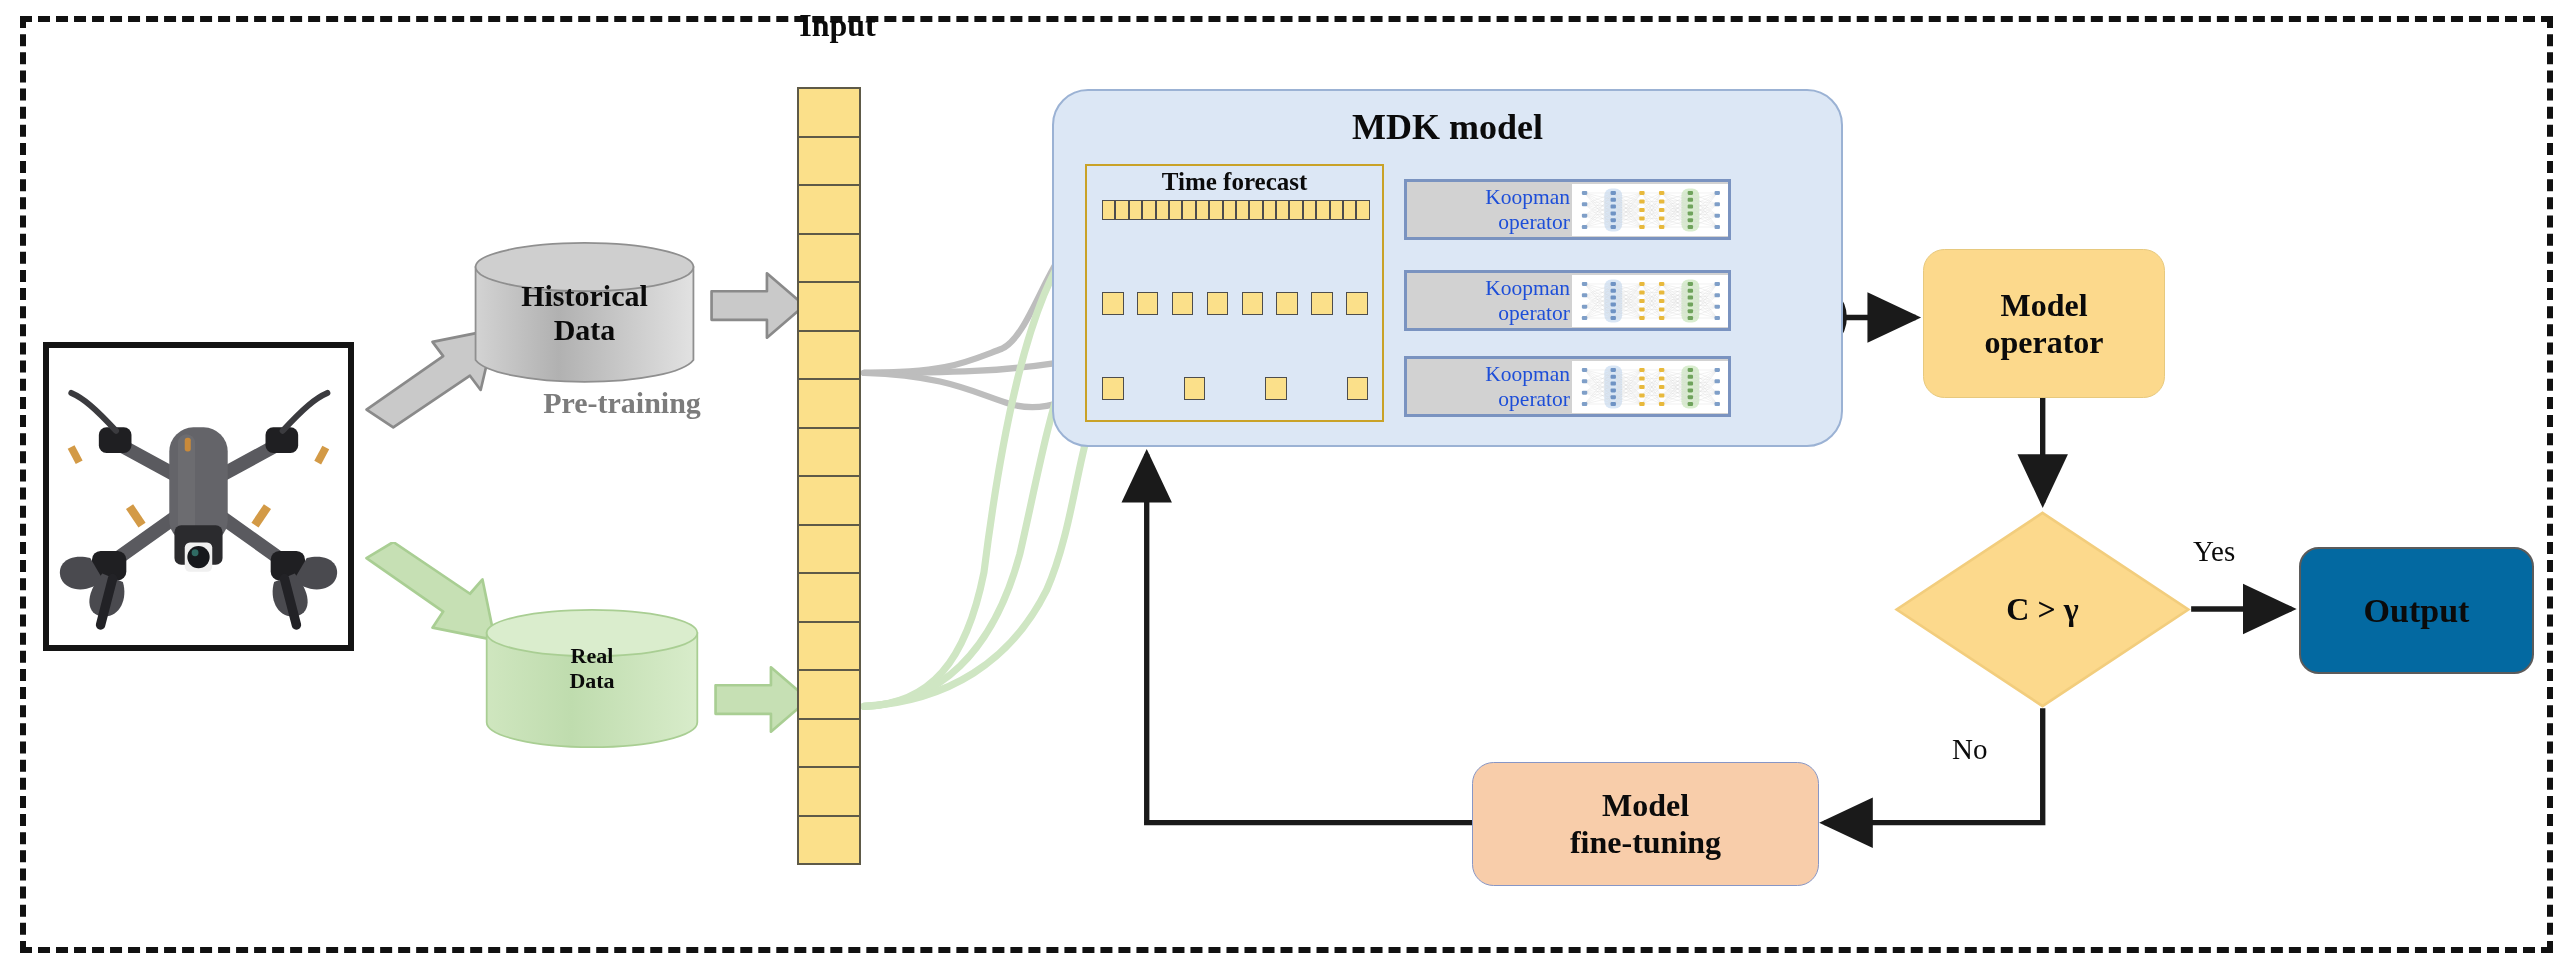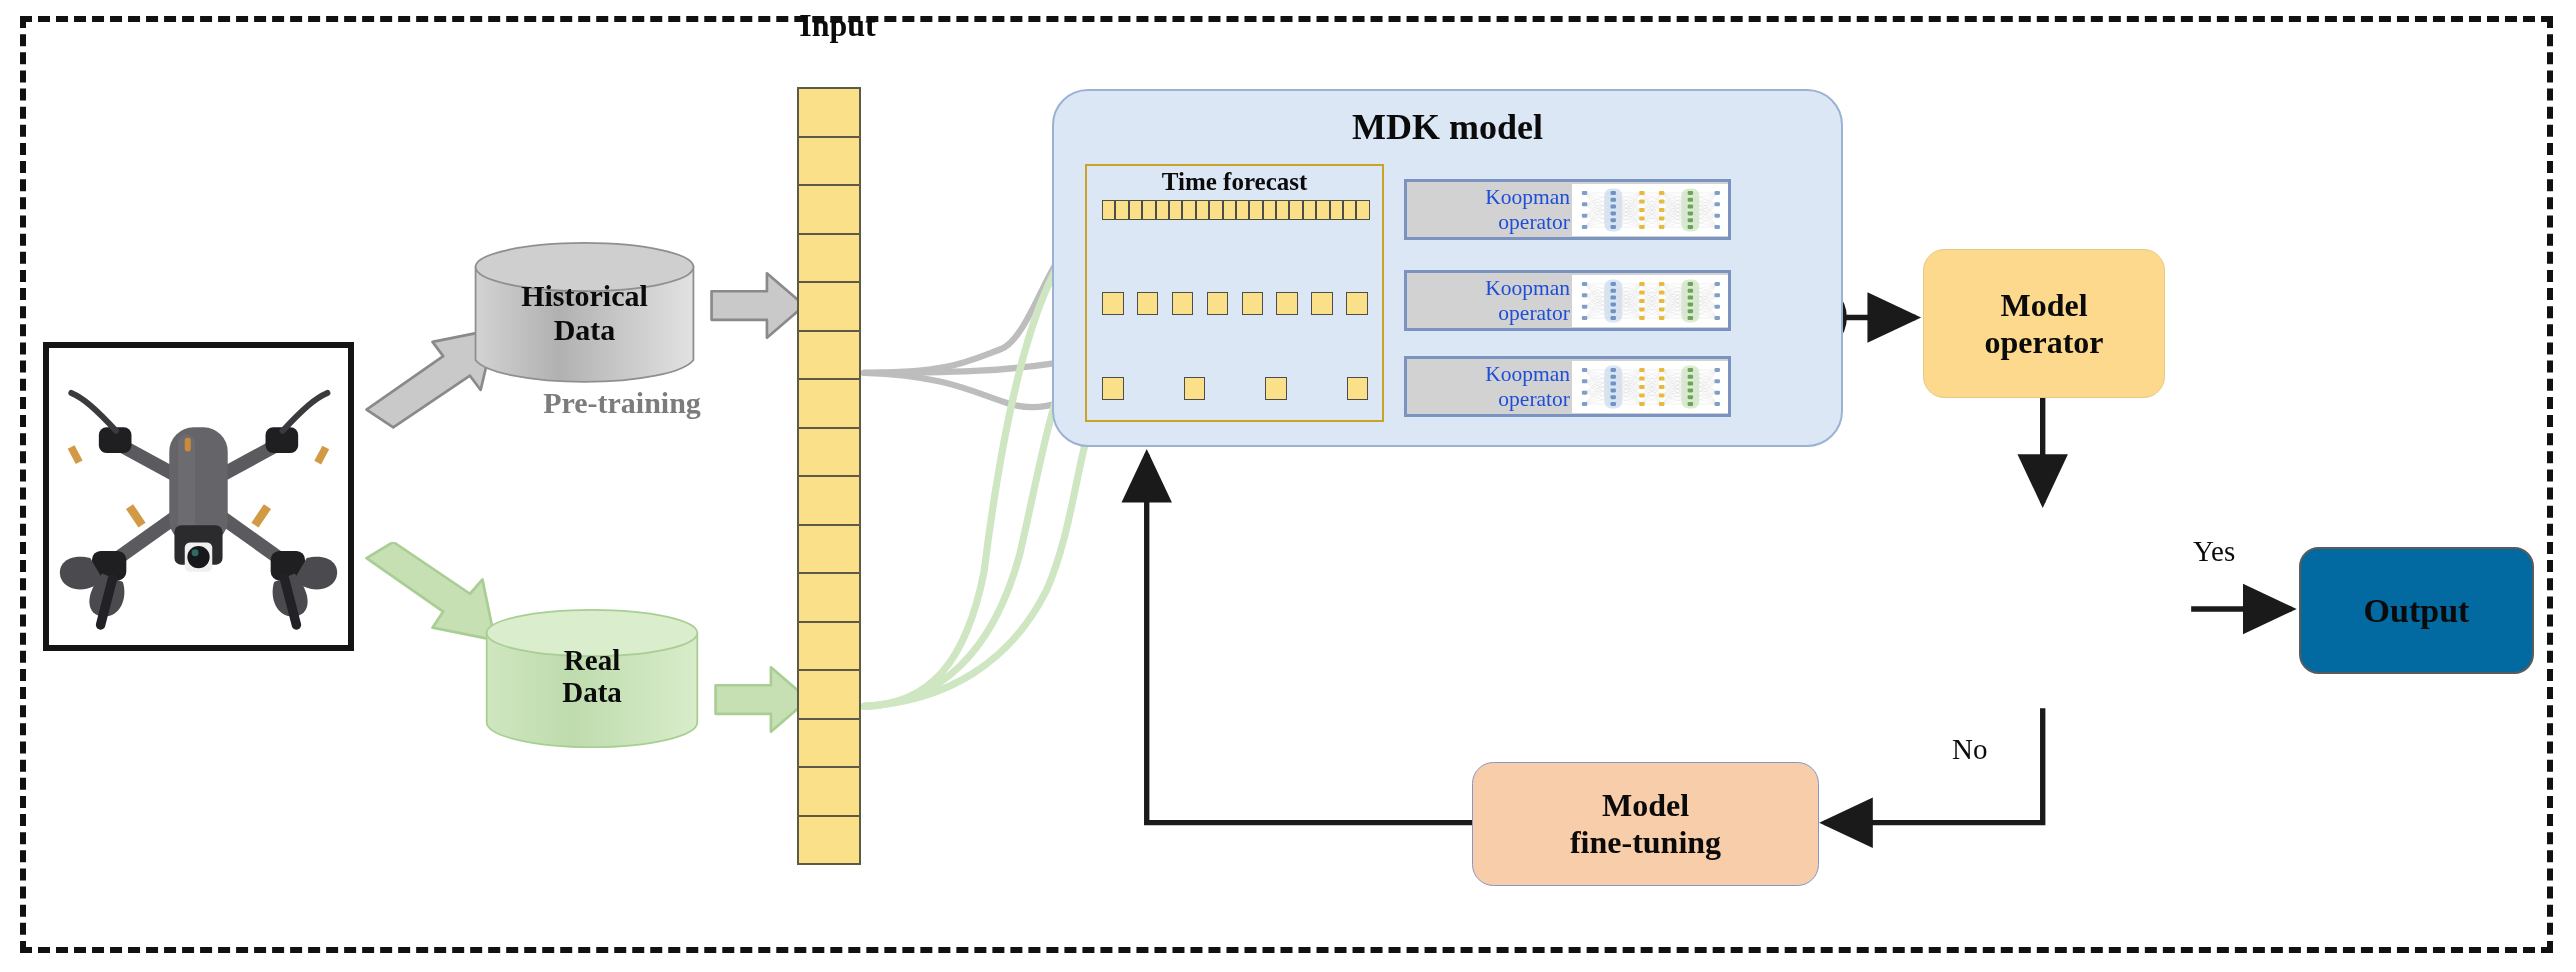--- a/index.html
+++ b/index.html
@@ -23,21 +23,21 @@
   
   .cyl{position:absolute;}
   .cyl svg{position:absolute;left:0;top:0;}
   .cyl .cyl-label{position:absolute;left:0;width:100%;text-align:center;
     font-weight:bold;color:#0b0b0b;line-height:1.12;z-index:3;}
 
   .cyl-hist{left:472px;top:240px;width:225px;height:147px;}
   .cyl-hist .cyl-label{top:39px;font-size:30px;}
 
   .cyl-real{left:483px;top:608px;width:218px;height:141px;}
-  .cyl-real .cyl-label{top:36px;font-size:29px;}
+  .cyl-real .cyl-label{top:36px;font-size:22px;}
 
   .pretrain-label{left:497px;top:386px;width:250px;text-align:center;
     font-size:30px;font-weight:bold;color:#7c7c7c;}
 
   
   .input-title{left:757px;top:7.2px;width:161px;text-align:center;
     font-size:32px;font-weight:bold;color:#0b0b0b;}
   .input-col{left:797px;top:87px;width:64px;height:778px;
     display:flex;flex-direction:column;
     border:2.7px solid #5e5a48;box-sizing:border-box;background:#fbe08a;}
@@ -865,20 +865,26 @@
     </div>
   </div>
 
   <div class="abs node model-forecast">
     <div>
       <div>Model</div>
       <div>operator</div>
     </div>
   </div>
 
+  <div class="abs diamond-wrap">
+    <svg viewBox="0 0 332 222" width="297" height="199">
+      <polygon points="166,3 329,111 166,219 3,111" fill="#fcd98c" stroke="#f2cd7d" stroke-width="3"></polygon>
+    </svg>
+    <div class="diamond-text">C &gt; γ</div>
+  </div>
 
   <div class="abs edge-label lbl-yes">Yes</div>
   <div class="abs edge-label lbl-no">No</div>
 
   <div class="abs node output-node">Output</div>
 
   <div class="abs node finetune-node">
     <div>
       <div>Model</div>
       <div>fine-tuning</div>

